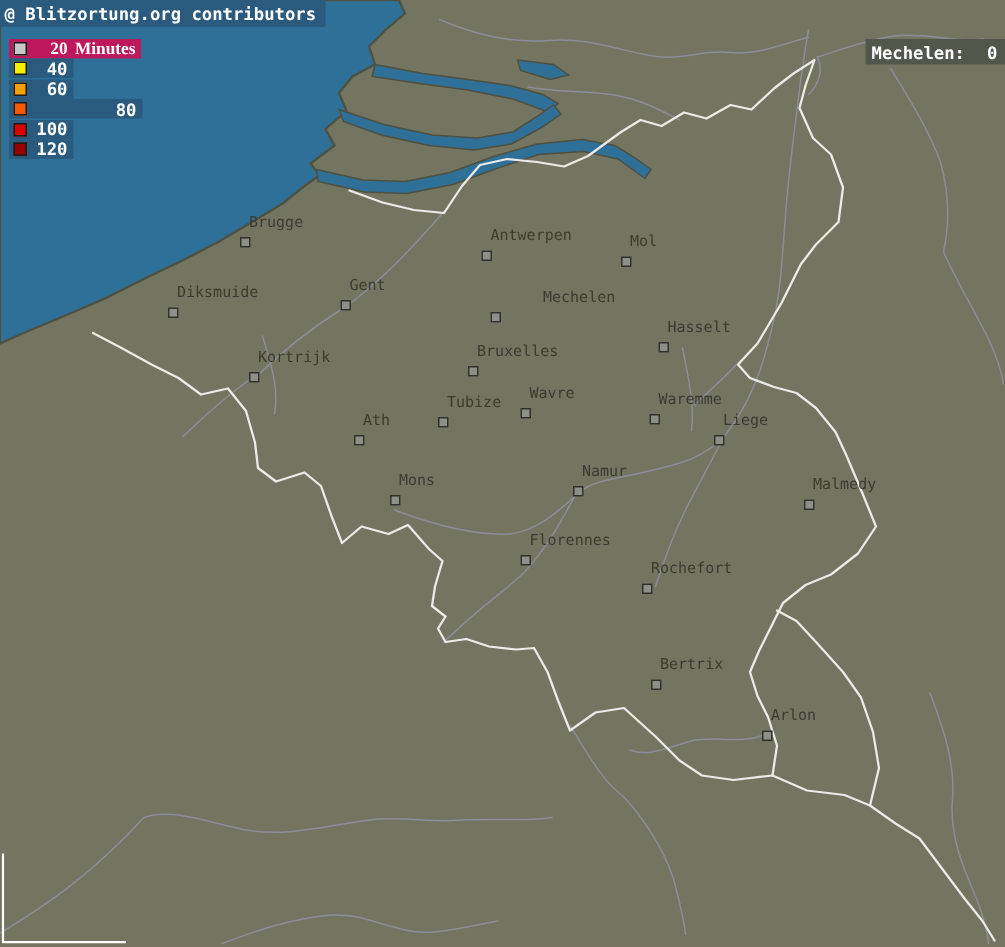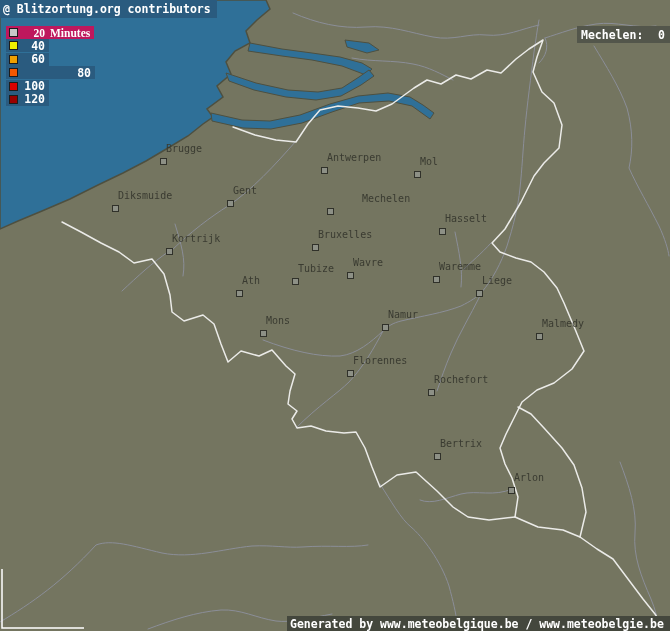--- a/index.html
+++ b/index.html
@@ -155,14 +155,13 @@
         <span class="swatch" style="background: rgb(152, 0, 0);"></span>
         <span class="lnum">120</span>
       </div>
     </div>
 
   <div class="impacts" style="background: rgb(83, 86, 75);">
     <span>Mechelen:</span>
     <span>0</span>
   </div>
 
-  <div class="footer" style="background: rgb(68, 71, 61);">Generated by www.meteobelgique.be / www.meteobelgie.be</div>
 </div>
 
 </body></html>

